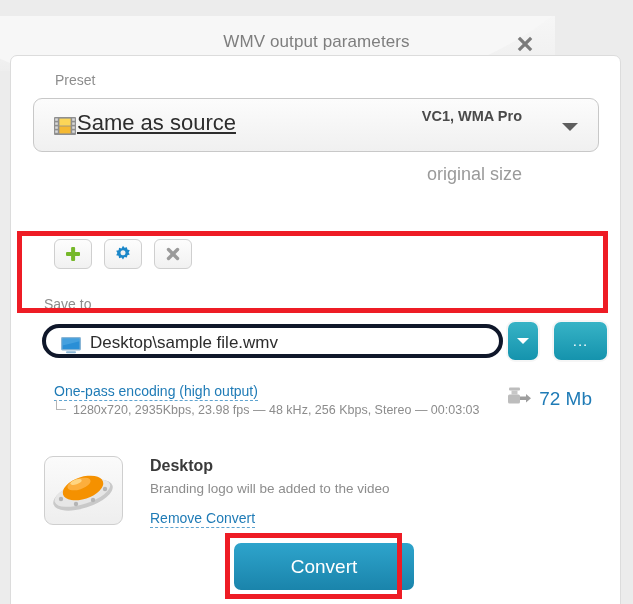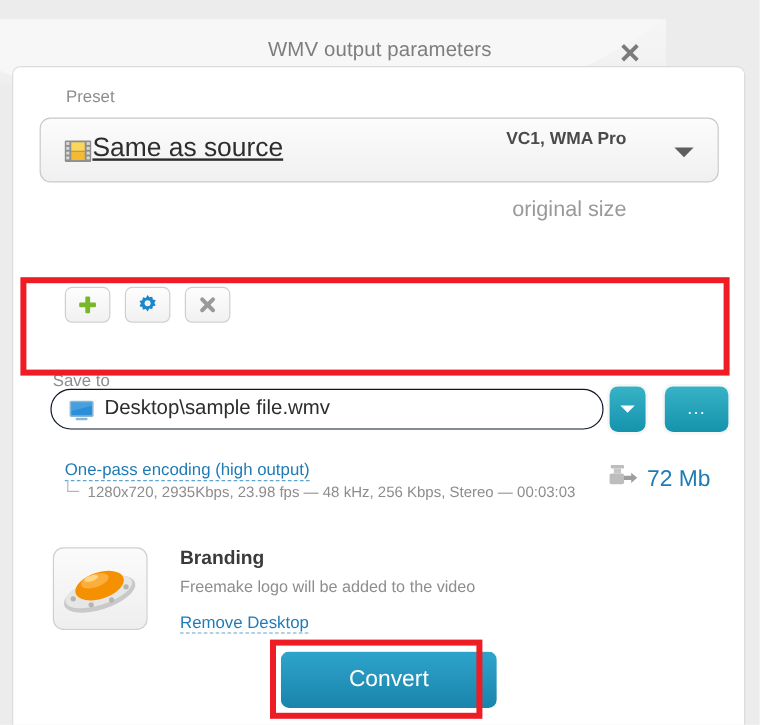--- a/index.html
+++ b/index.html
@@ -125,21 +125,21 @@
   #btn-settings { left: 93px; }
   #btn-remove { left: 143px; }
   .sqbtn svg { position:absolute; left:50%; top:50%; transform: translate(-50%,-50%); }
 
   
   .saveto-input {
     position: absolute;
     left: 31px; top: 268px;
     width: 461px; height: 34px;
     background: #ffffff;
-    border: 1px solid #0f172a;
+    border: 4px solid #0f172a;
     border-radius: 17px;
     box-sizing: border-box;
     cursor: text;
   }
   .monitor-icon {
     position: absolute;
     left: 14px; top: 8px;
     width: 22px; height: 18px;
   }
   .saveto-path {
@@ -341,21 +341,21 @@
   </div>
   <div class="sqbtn" id="btn-remove">
     <svg width="16" height="16" viewBox="0 0 16 16">
       <g stroke="#9a9a9a" stroke-width="3.4" stroke-linecap="round">
         <line x1="3.5" y1="3.5" x2="12.5" y2="12.5"></line>
         <line x1="12.5" y1="3.5" x2="3.5" y2="12.5"></line>
       </g>
     </svg>
   </div>
 
-  <div class="field-label" style="left:33px; top:253px;">Save to</div>
+  <div class="field-label" style="left:33px; top:240px;">Save to</div>
 
   <div class="saveto-input">
     <span class="monitor-icon">
       <svg width="22" height="18" viewBox="0 0 22 18">
         <rect x="1" y="1" width="20" height="13.5" rx="1.4" fill="#8ab6d6"></rect>
         <rect x="2.4" y="2.4" width="17.2" height="10.7" fill="#2a8fd6"></rect>
         <path d="M2.4 2.4 L19.6 2.4 L19.6 5.2 Q11 7.6 2.4 9.4 Z" fill="#5aaee6" opacity="0.55"></path>
         <rect x="6" y="15.2" width="10" height="2" rx="1" fill="#8ab6d6"></rect>
       </svg>
     </span>
@@ -394,23 +394,23 @@
         <circle cx="31" cy="47" r="2.2"></circle>
         <circle cx="48" cy="43" r="2.2"></circle>
         <circle cx="60" cy="32" r="2.2"></circle>
         <circle cx="54" cy="24" r="2.2"></circle>
       </g>
       <ellipse cx="38" cy="31" rx="21" ry="11" fill="#f59100" transform="rotate(-18 38 31)"></ellipse>
       <ellipse cx="34" cy="27" rx="12" ry="5.4" fill="#fcb040" transform="rotate(-18 34 27)" opacity="0.95"></ellipse>
       <ellipse cx="31" cy="25" rx="6" ry="2.4" fill="#ffd98a" transform="rotate(-18 31 25)" opacity="0.9"></ellipse>
     </svg>
   </div>
-  <div class="brand-title">Branding</div>
-  <div class="brand-desc">Freemake logo will be added to the video</div>
-  <div class="brand-link">Remove Desktop</div>
+  <div class="brand-title">Desktop</div>
+  <div class="brand-desc">Branding logo will be added to the video</div>
+  <div class="brand-link">Remove Convert</div>
 
 </div>
 
 <div class="convert-btn">
   <span class="convert-label">Convert</span>
 </div>
 
 <div class="redbox" id="redbox-saveto"></div>
 <div class="redbox" id="redbox-convert"></div>
 

